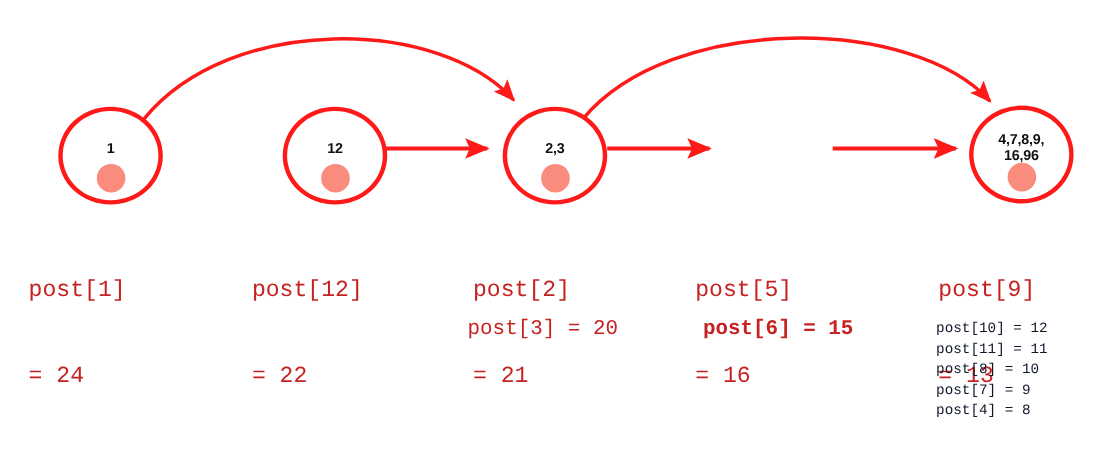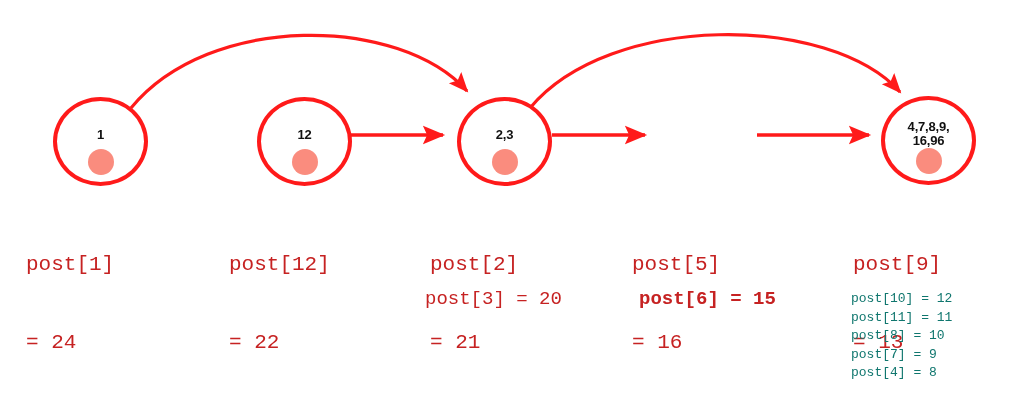--- a/index.html
+++ b/index.html
@@ -66,21 +66,21 @@
   .post-small {
     position: absolute;
     color: #C62222;
     font-family: "Liberation Mono", monospace;
     font-size: 19px;
     line-height: 19px;
     white-space: pre;
   }
   .post-list { position: absolute; }
   .post-list div {
-    color: #0f766e;
+    color: #0f172a;
     font-family: "Liberation Mono", monospace;
     font-size: 13px;
     line-height: 18.5px;
     white-space: pre;
   }
 </style>
 </head>
 <body>
 
 <div id="canvas">

